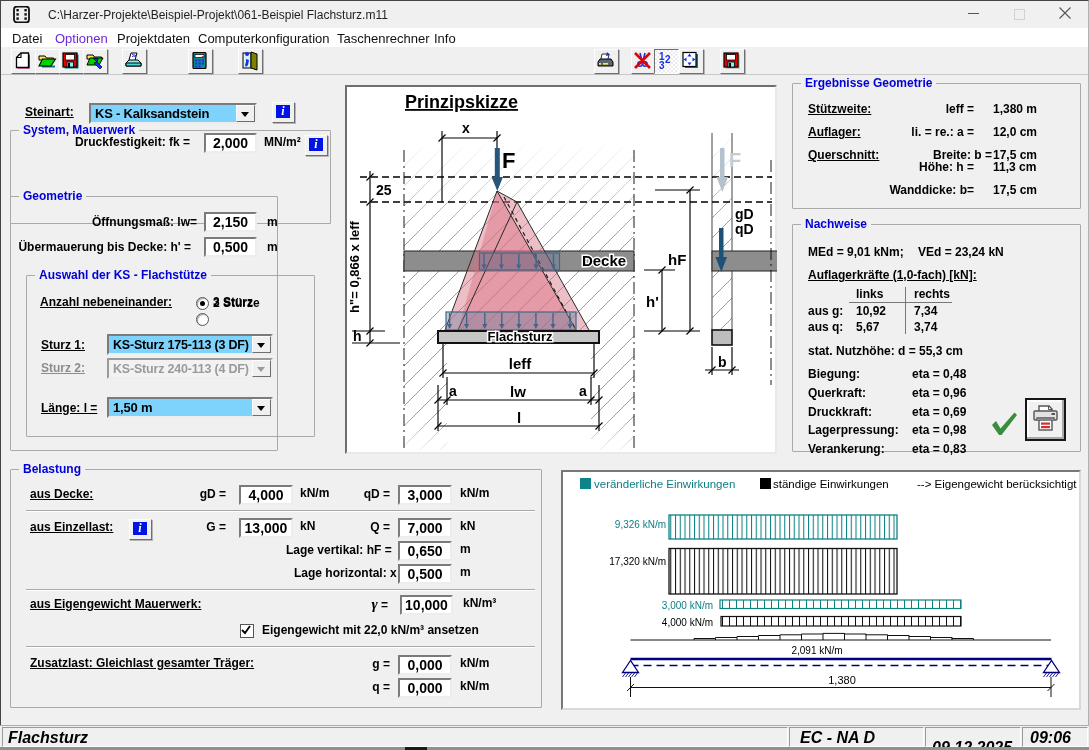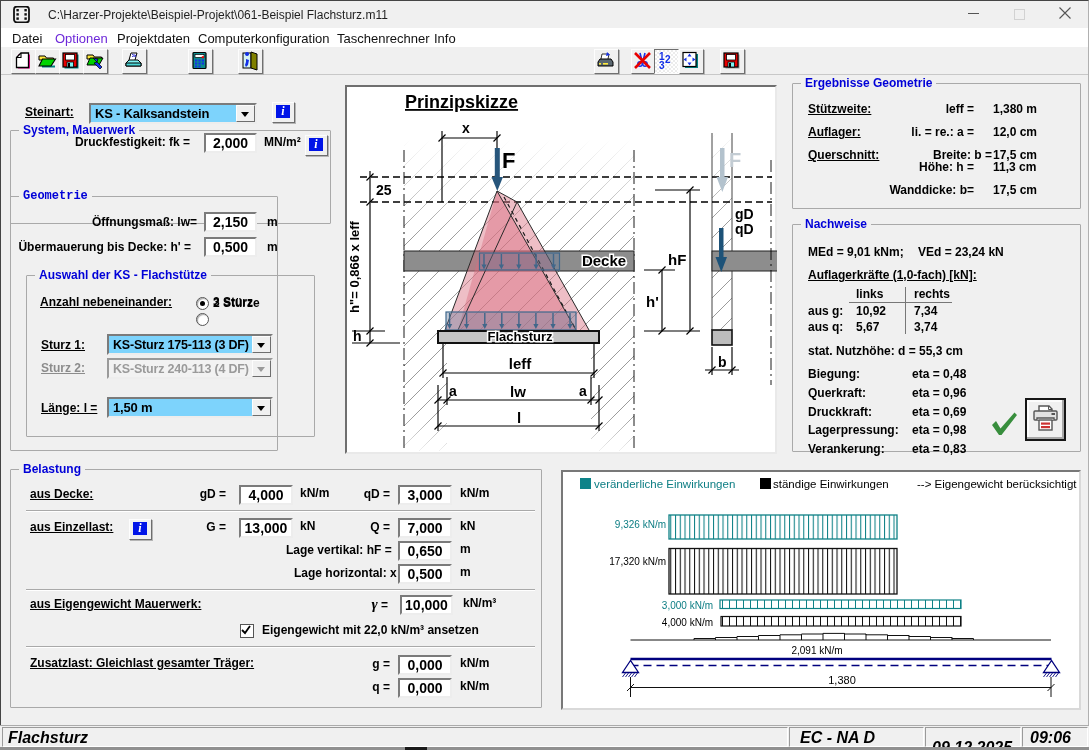--- a/index.html
+++ b/index.html
@@ -148,21 +148,21 @@
 <div class="ibtn" style="left:272px;top:102px;">
     <i>i</i>
   </div>
 <div class="lbr" style="left:70px;top:136px;width:120px;">Druckfestigkeit: fk =</div>
 <div class="inp" style="left:204px;top:133px;width:49px;height:16px;">2,000</div>
 <div class="lb" style="left:264px;top:136px;">MN/m²</div>
 <div class="ibtn" style="left:305px;top:135px;">
     <i>i</i>
   </div>
 
-<div class="gb" style="left:10px;top:196px;width:268px;height:255px;font-family:Liberation Mono, monospace;">
+<div class="gb" style="left:10px;top:196px;width:268px;height:255px;">
     <span class="lg">Geometrie</span>
   </div>
 <div class="lbr" style="left:77px;top:216px;width:120px;">Öffnungsmaß: lw=</div>
 <div class="inp" style="left:204px;top:212px;width:49px;height:16px;">2,150</div>
 <div class="lb" style="left:267px;top:216px;">m</div>
 <div class="lbr" style="left:11px;top:241px;width:180px;">Übermauerung bis Decke: h' =</div>
 <div class="inp" style="left:204px;top:237px;width:49px;height:16px;">0,500</div>
 <div class="lb" style="left:267px;top:241px;">m</div>
 <div class="gb" style="left:26px;top:275px;width:289px;height:162px;">
     <span class="lg">Auswahl der KS - Flachstütze</span>

